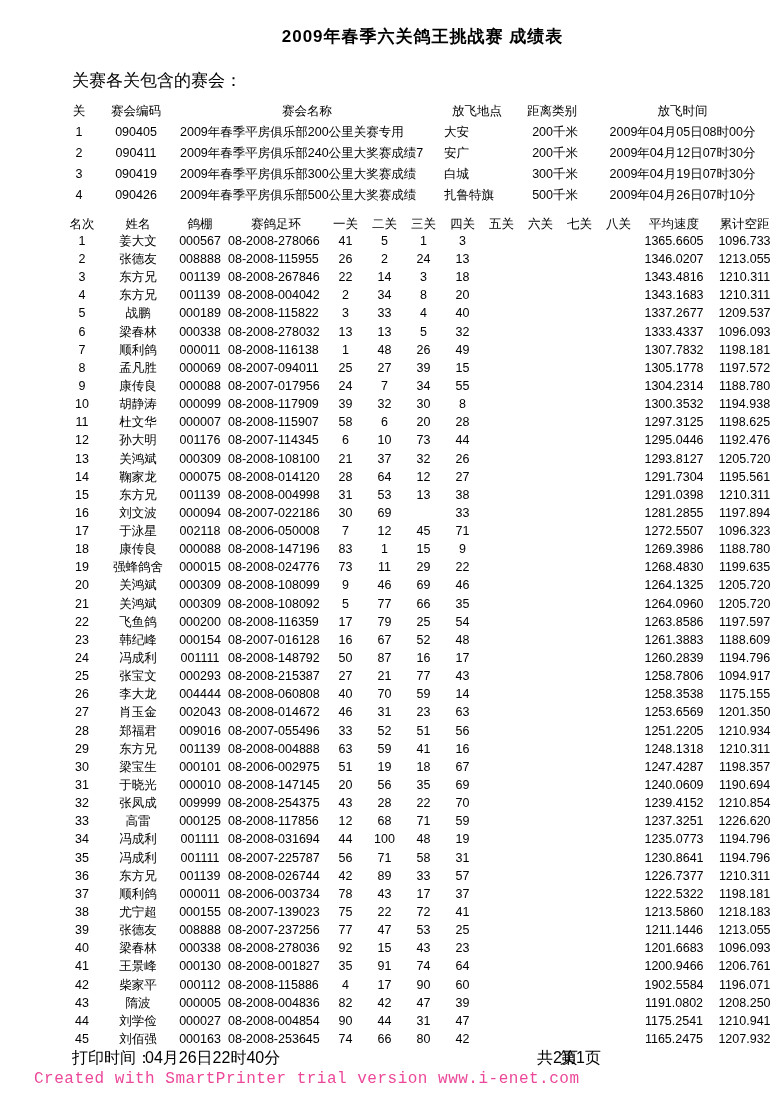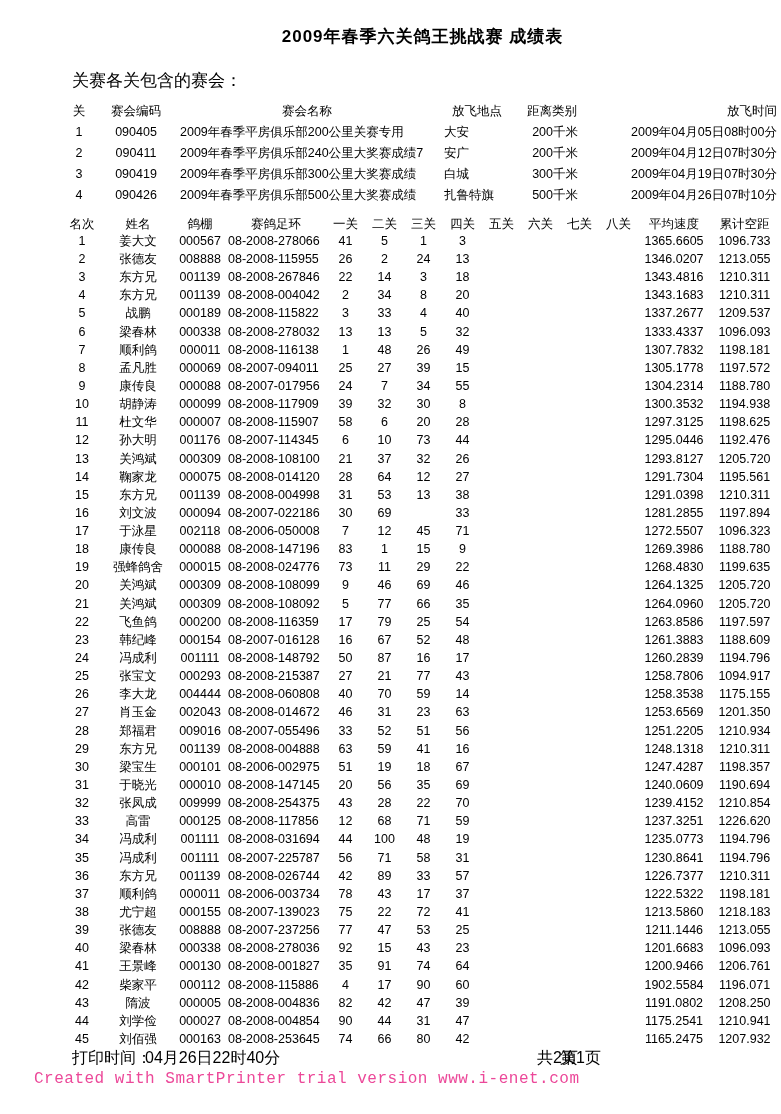--- a/index.html
+++ b/index.html
@@ -36,21 +36,21 @@
     line-height: 1;
   }
   
   .races-table { margin: 9px 0 0 30px; width: 715px; }
   .races-table td { height: 21px; }
   .races-table td:nth-child(1) { text-align: center; }
   .races-table td:nth-child(2) { text-align: center; margin-top: 13px; }
   .races-table td:nth-child(3) { text-align: left; padding-left: 4px; }
   .races-table td:nth-child(4) { text-align: left; padding-left: 6px; }
   .races-table td:nth-child(5) { text-align: right; padding-right: 10px; }
-  .races-table td:nth-child(6) { text-align: right; }
+  .races-table td:nth-child(6) { text-align: center; }
   .races-table thead td:nth-child(3),
   .races-table thead td:nth-child(4) { text-align: center; padding: 0; }
   .races-table thead td:nth-child(5) { text-align: center; padding: 0; }
   
   .results-table { margin: 11px 0 0 30px; width: 717px; }
   .results-table thead td { height: 15px; text-align: center; }
   .results-table tbody td { height: 18.15px; text-align: center; }
   .results-table td:nth-child(4) { text-align: left; padding-left: 2px; }
   .results-table thead td:nth-child(4) { text-align: center; padding-left: 0; }
   

